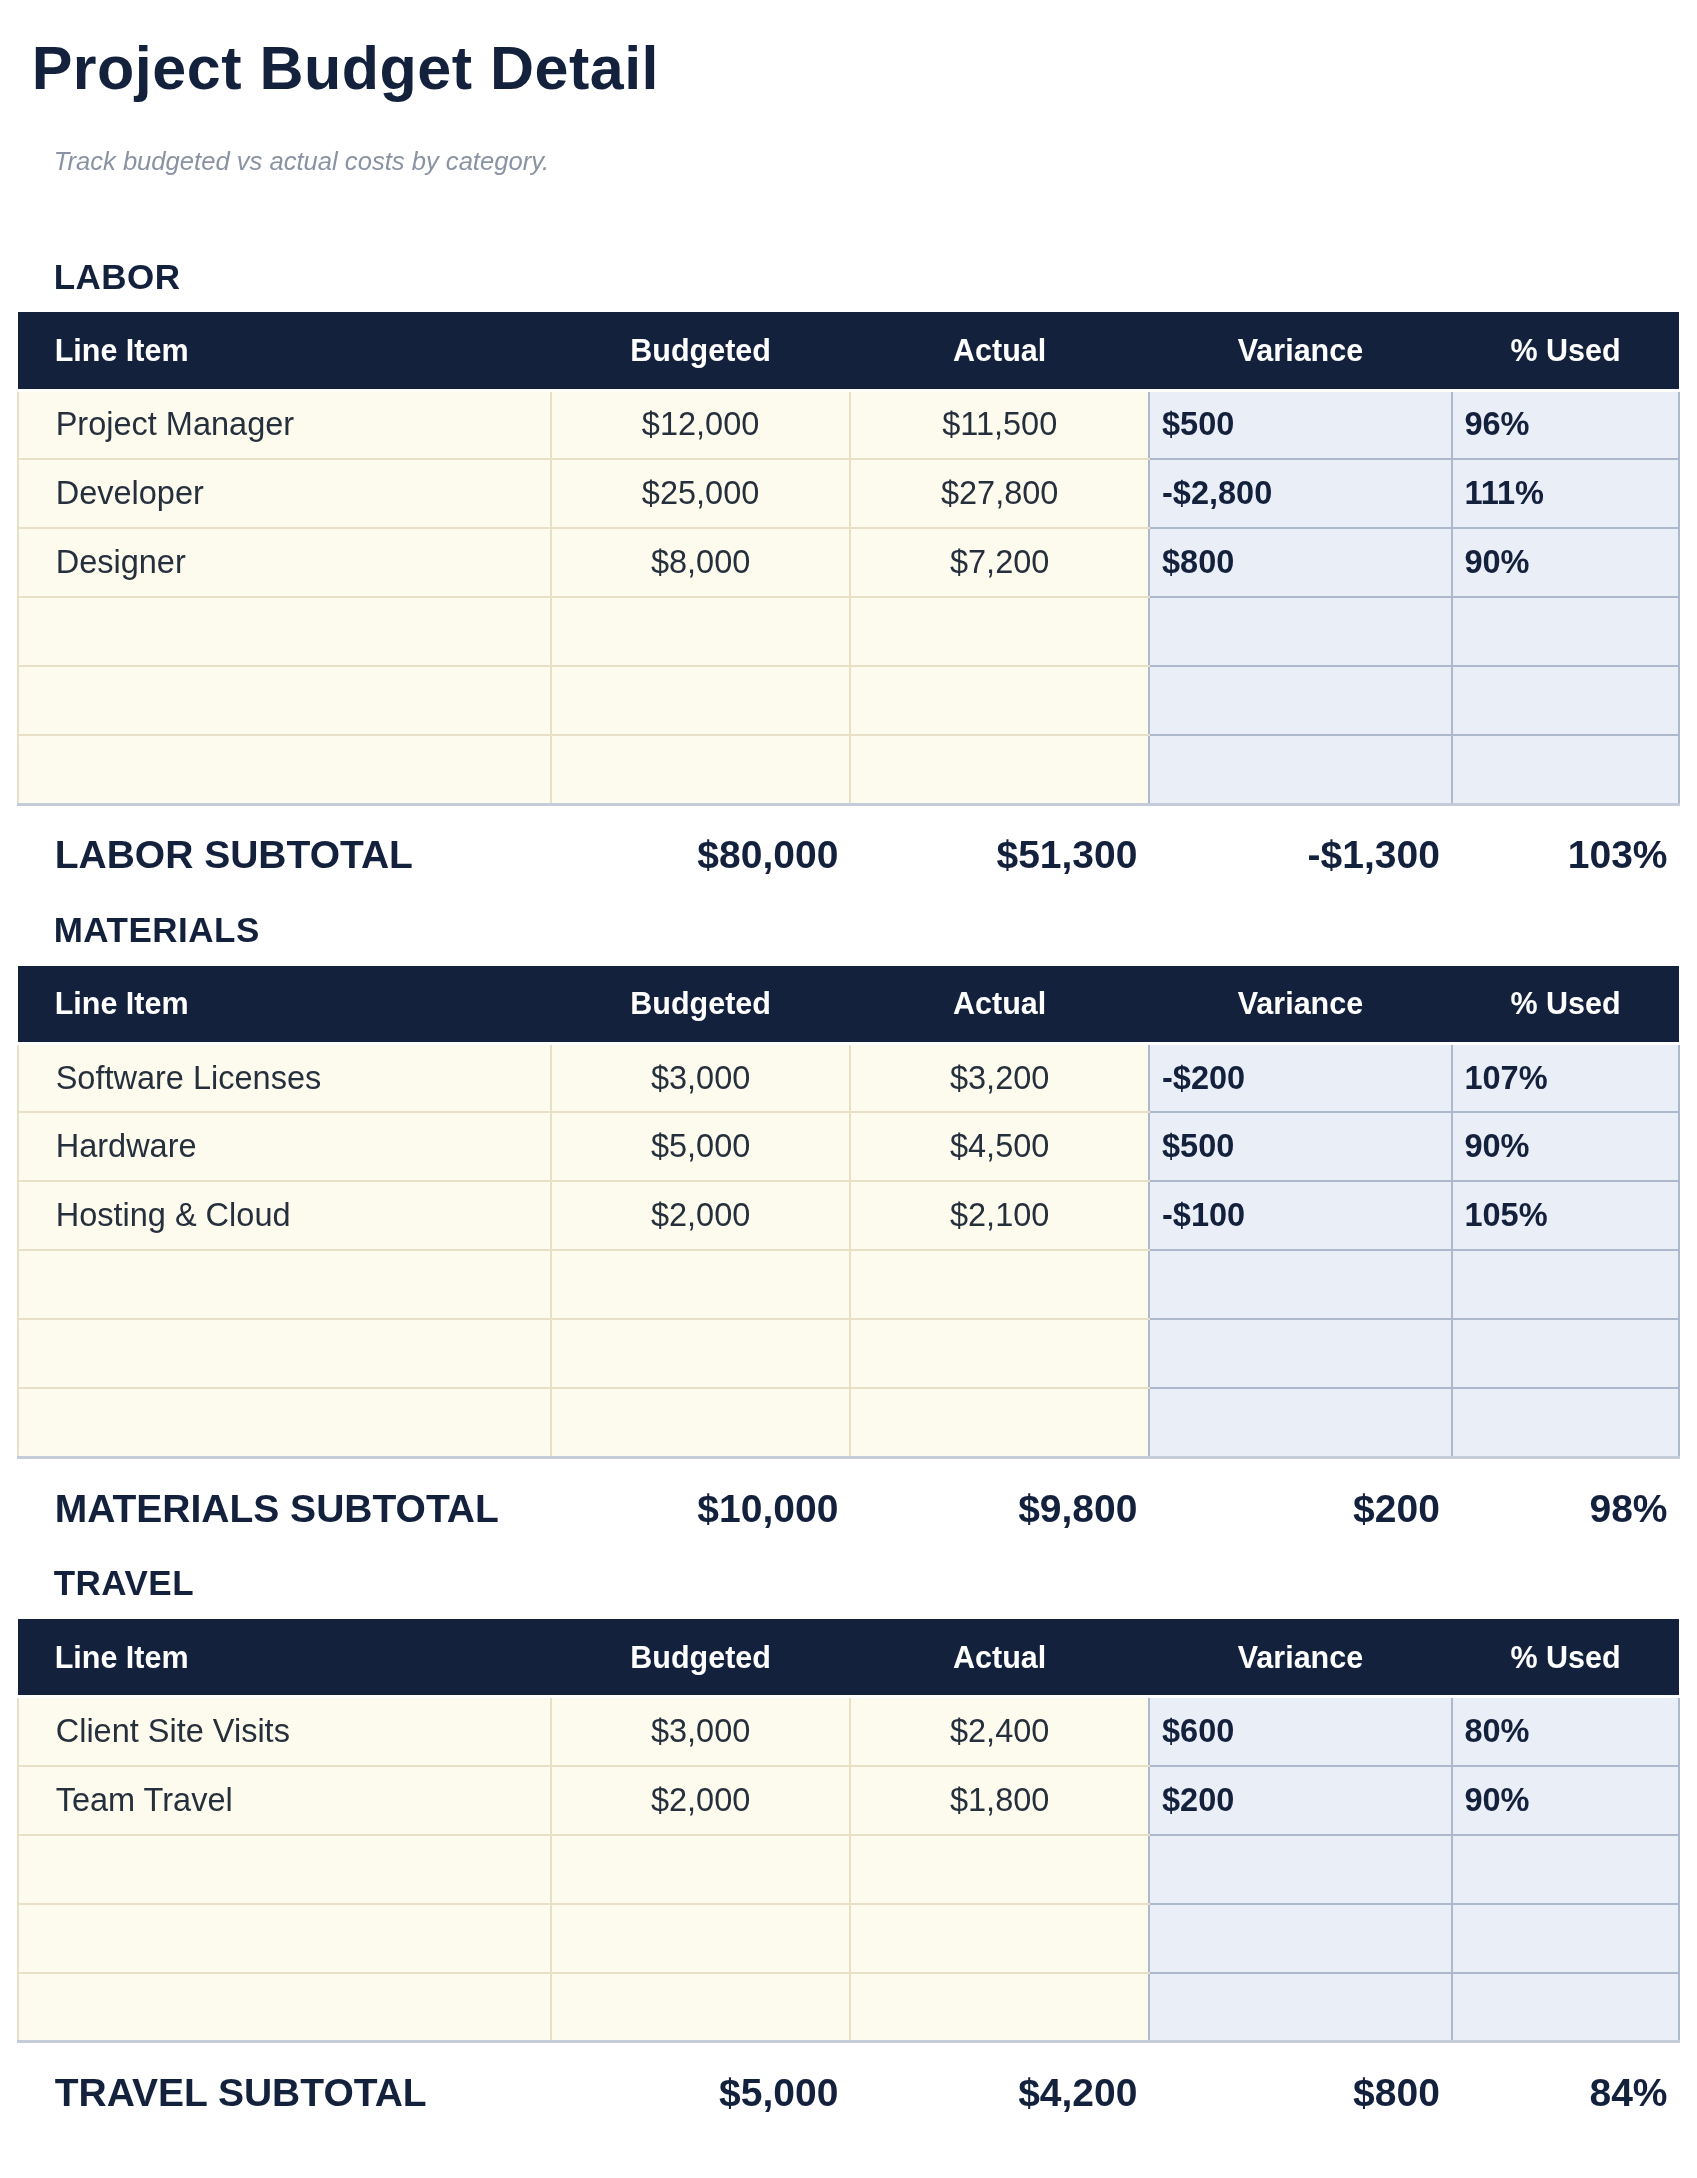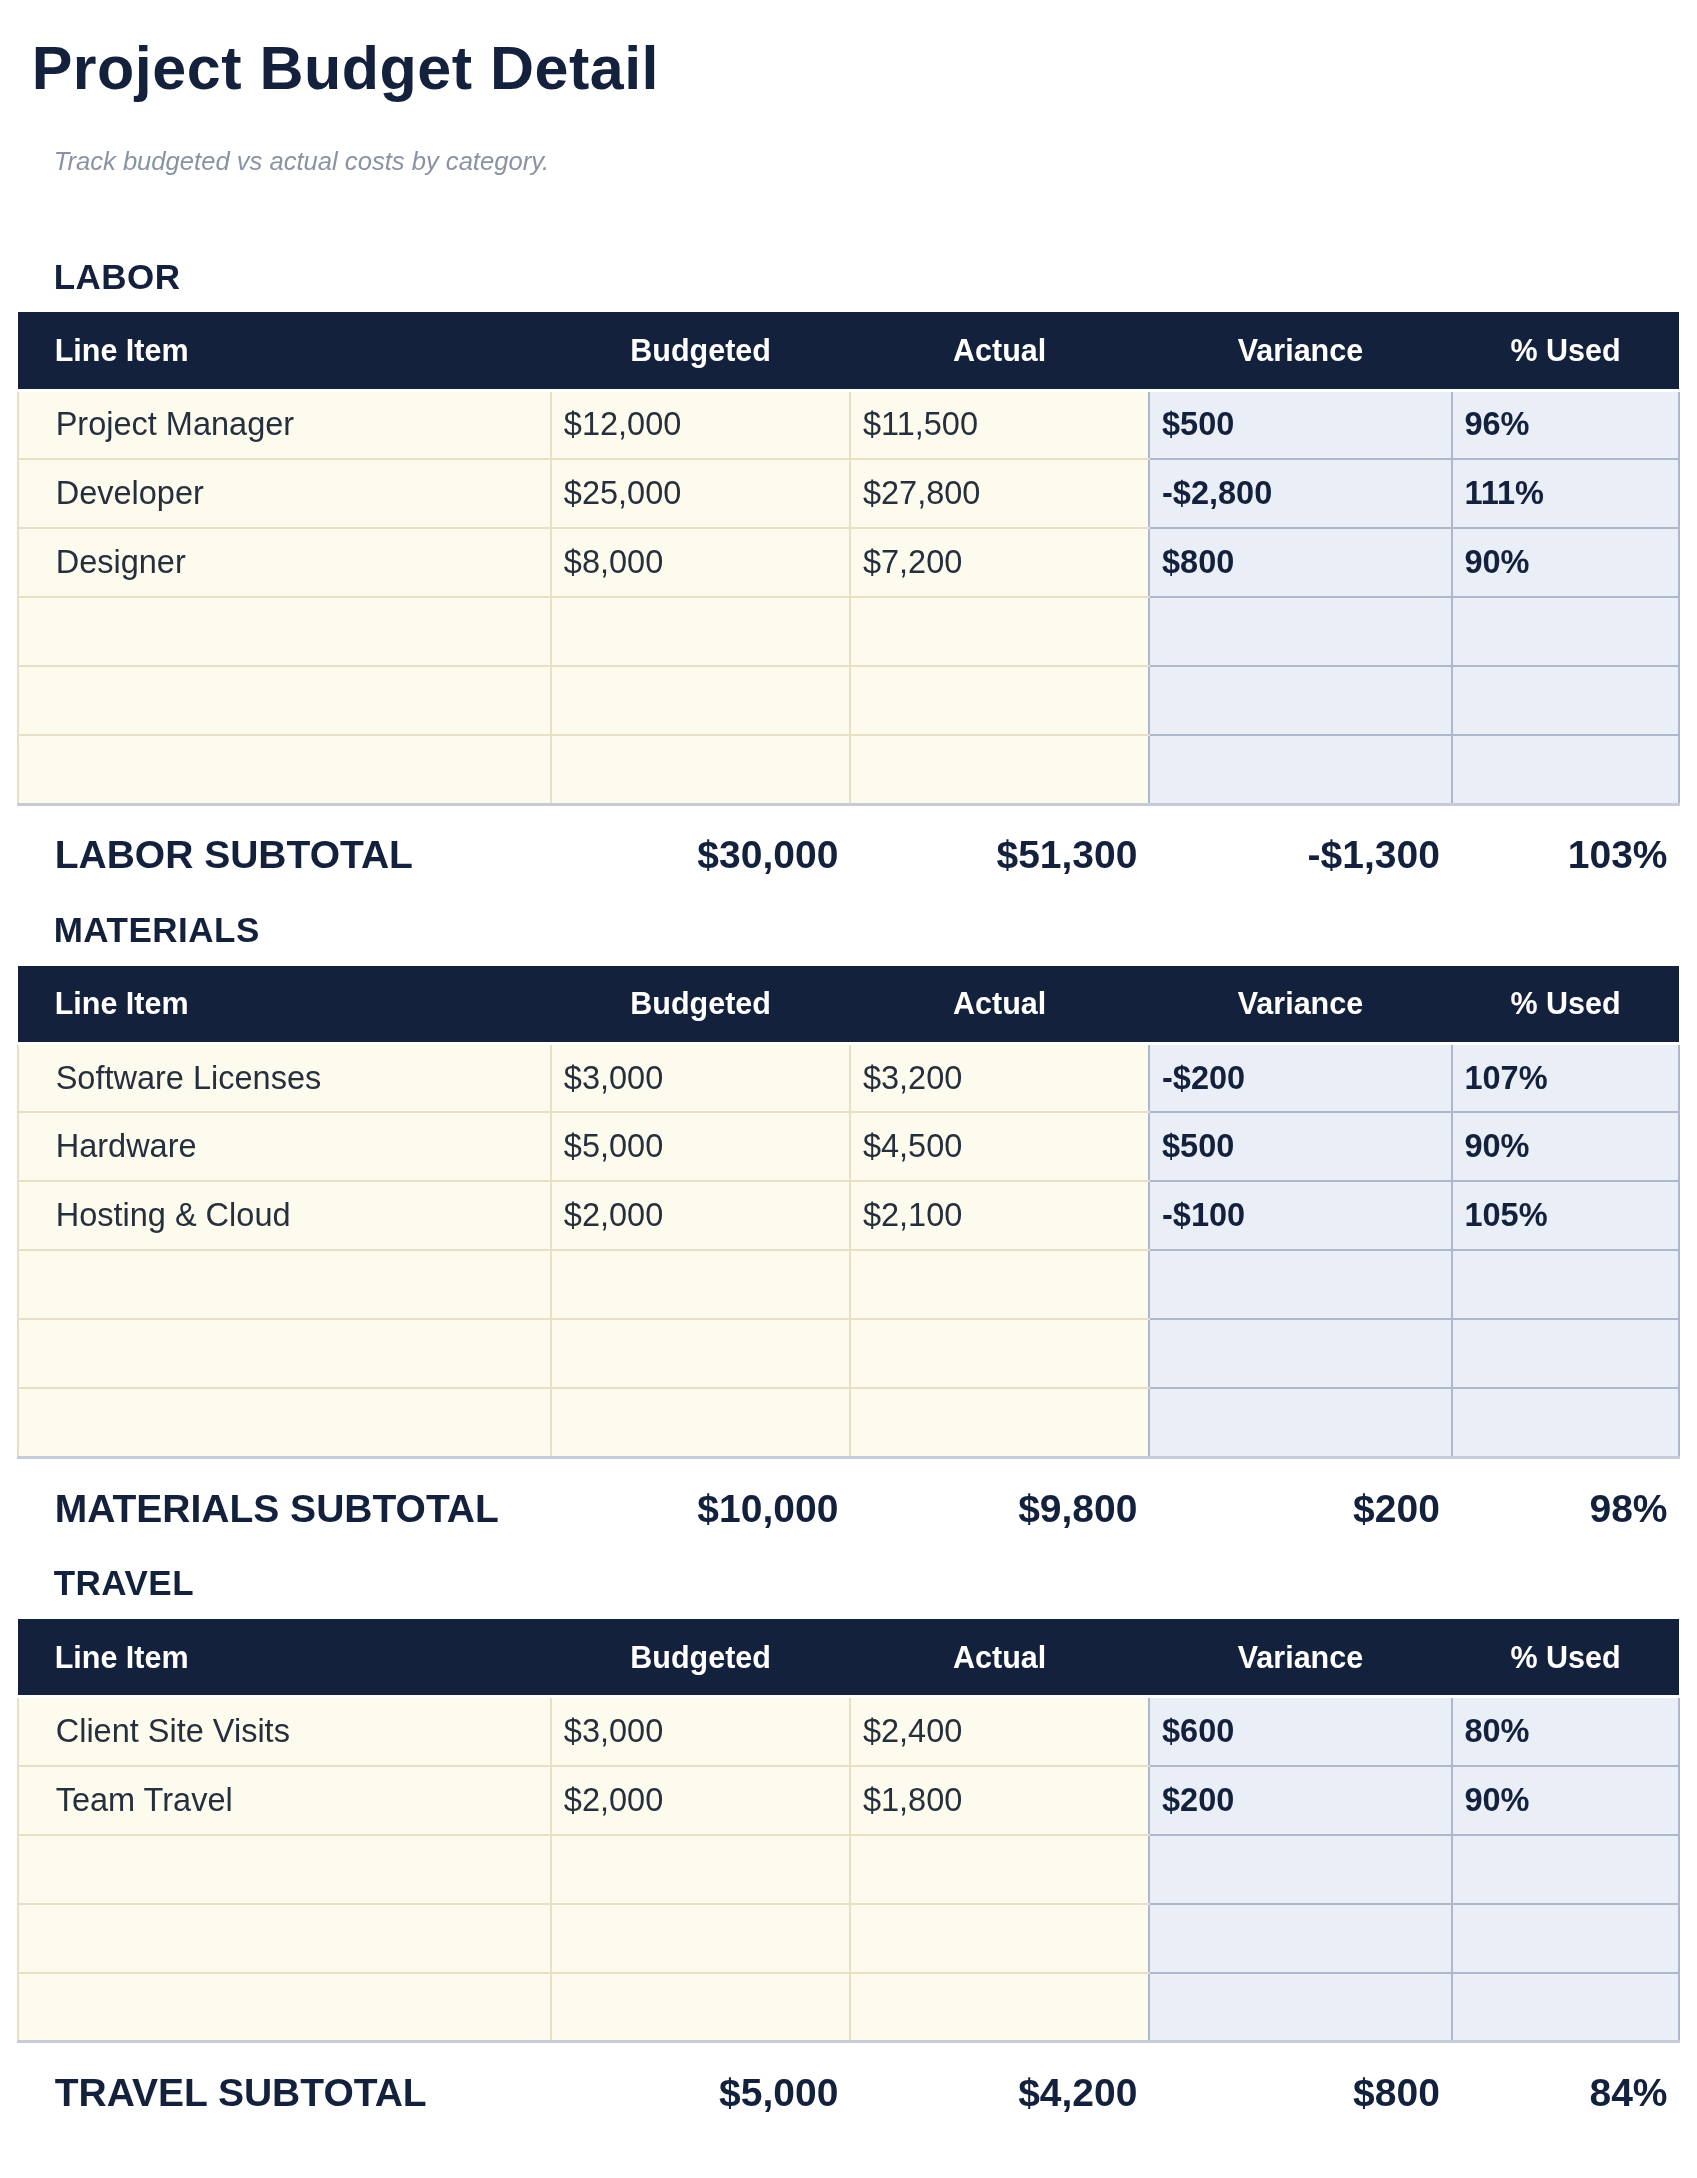--- a/index.html
+++ b/index.html
@@ -63,21 +63,21 @@
     height: 69px;
     font-size: 32.5px;
     padding: 0 11.8px;
     vertical-align: middle;
   }
   td.c-item, td.c-num {
     background: var(--cream, #FDFAEE);
     border: 2px solid var(--creamBorder, #E7E0C6);
   }
   td.c-item { text-align: left; padding-left: 37px; border-radius: 6px; }
-  td.c-num  { text-align: left; }
+  td.c-num  { text-align: center; }
   td.c-actual { border-right: 2px solid var(--blueBorder, #AEB8CC); }
   td.c-var {
     background: var(--blue, #EAEEF6);
     border: 2px solid var(--blueBorder, #AEB8CC);
     text-align: left;
     font-weight: 700;
     color: var(--navy, #14213D);
   }
   tbody tr:last-child td { border-bottom: 3.9px solid var(--tableEdge, #C5CBD8); }
 
@@ -161,21 +161,21 @@
         <td class="c-item"></td>
         <td class="c-num"></td>
         <td class="c-num c-actual"></td>
         <td class="c-var"></td>
         <td class="c-var"></td>
       </tr>
     </tbody>
     <tfoot>
       <tr>
         <td class="f-label">LABOR SUBTOTAL</td>
-        <td class="f-num">$30,000</td>
+        <td class="f-num">$80,000</td>
         <td class="f-num">$51,300</td>
         <td class="f-num">-$1,300</td>
         <td class="f-num">103%</td>
       </tr>
     </tfoot>
   </table>
 </section>
 
 <section class="budget-section">
   <h2 class="section-label">MATERIALS</h2>

